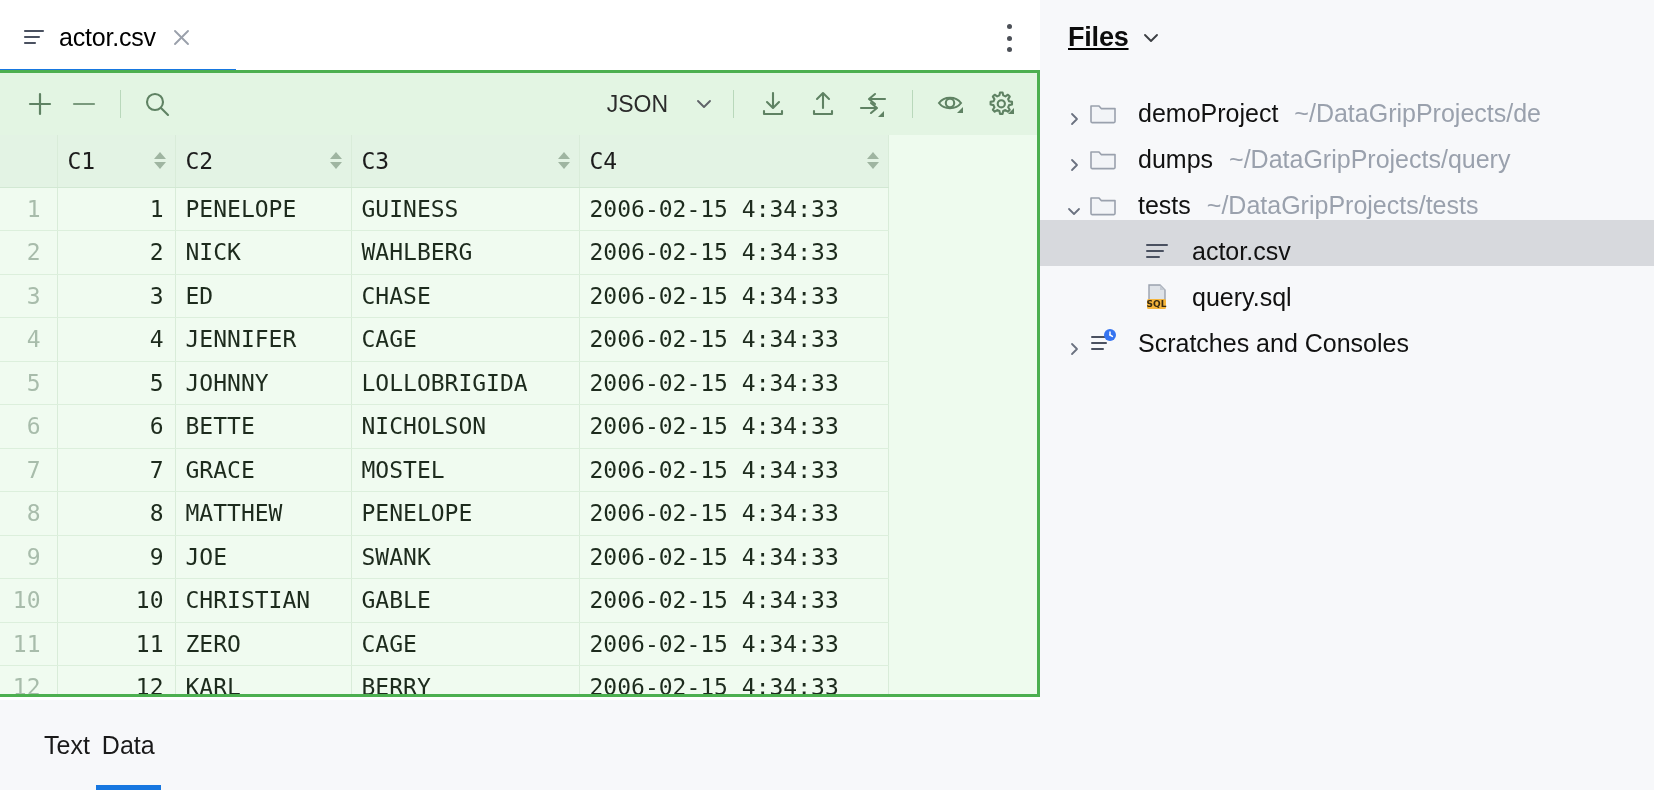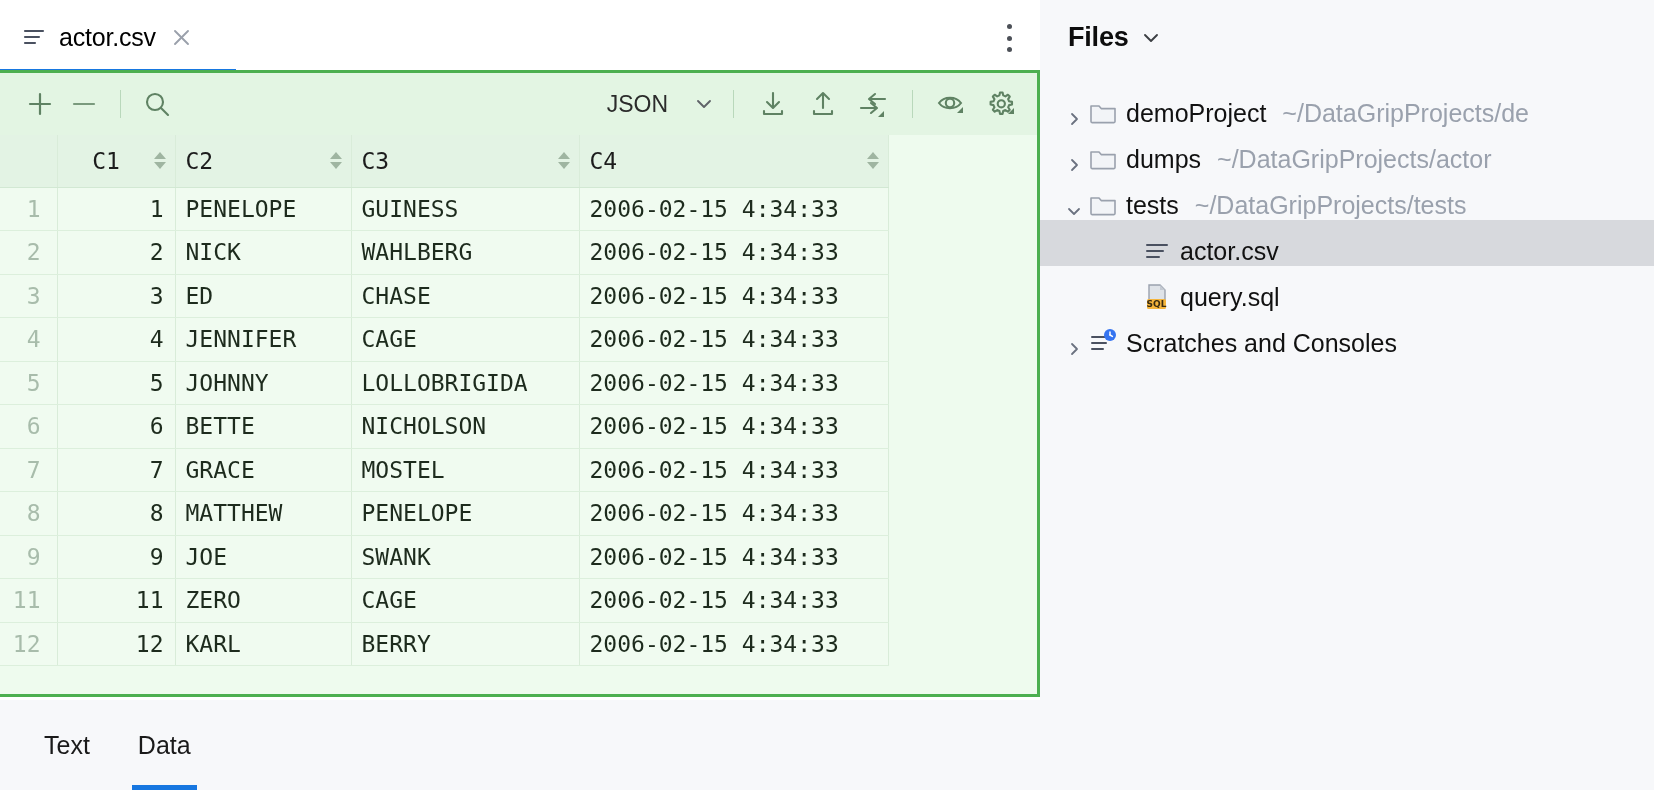--- a/index.html
+++ b/index.html
@@ -101,21 +101,21 @@
   }
   table.grid thead th {
     background: #e3f3e4;
     color: #1c1c1c;
     height: 52px;
     font-weight: normal;
     border-bottom: 1px solid #d2e8d3;
     position: relative;
     text-align: left;
   }
-  table.grid thead th.num { text-align: center; padding-right: 30px; }
+  table.grid thead th.num { text-align: left; padding-right: 30px; }
   table.grid thead th.rowhdr { background: #e3f3e4; border-right: 1px solid #d9ecd9; }
   .sorter {
     position: absolute; right: 9px; top: 50%; transform: translateY(-50%);
     width: 12px; height: 22px;
     display: flex; flex-direction: column; justify-content: center; gap: 3px;
   }
   .sorter .up, .sorter .dn {
     width: 0; height: 0; border-left: 6px solid transparent; border-right: 6px solid transparent;
   }
   .sorter .up { border-bottom: 7px solid #9fb5a1; }
@@ -129,54 +129,54 @@
   .col-rownum { width: 57px; }
   .col-c1 { width: 118px; }
   .col-c2 { width: 176px; }
   .col-c3 { width: 228px; }
   .col-c4 { width: 309px; }
 
   
   .bottom-tabs {
     position: absolute; left: 0; bottom: 0; width: 1040px; height: 90px;
     background: #f7f8fa;
-    display: flex; align-items: center; padding-left: 38px; gap: 36px;
+    display: flex; align-items: center; padding-left: 38px; 
   }
   .btab {
     position: relative; height: 90px;
     display: flex; align-items: center;
     font-size: 25px; color: #1a1a1a;
     padding: 0 6px;
   }
   .btab .bar { position: absolute; left: 0; right: 0; bottom: 0; height: 5px; background: #1777e0; }
 
   
   .files-pane {
     width: 614px; height: 790px;
     background: #f7f8fa;
     position: relative;
     overflow: hidden;
   }
   .files-header {
     height: 74px; display: flex; align-items: center;
-    padding-left: 28px; gap: 12px;
+    padding-left: 28px; gap: 12px; text-decoration: underline;
   }
   .files-title { font-size: 27px; font-weight: bold; color: #0d0d0d; letter-spacing: -0.2px; }
   .tree { padding-top: 8px; }
   .tree-row {
     display: flex; align-items: flex-end;
     height: 46px;
     padding-left: 20px;
     font-size: 25px; color: #111111;
     white-space: nowrap;
   }
   .tree-row.indent1 { padding-left: 74px; }
   .tree-row.selected { background: #d7d9dd; }
   .chev { width: 28px; flex: 0 0 28px; color: #6b7280; display: flex; align-items: center; justify-content: center; }
-  .ficon { width: 30px; height: 30px; flex: 0 0 30px; margin-right: 8px; position: relative; }
+  .ficon { width: 30px; height: 30px; flex: 0 0 30px; margin-right: 20px; position: relative; }
   .tree-name { color: #111; }
   .tree-path { color: #9aa1ad; margin-left: 16px; }
 
   svg { display: block; overflow: visible; }
 </style>
 </head>
 <body>
 
 <div id="root">
 
@@ -397,20 +397,27 @@
           <td>2006-02-15 4:34:33</td>
         </tr>
               <tr>
           <td class="rownum">9</td>
           <td class="num">9</td>
           <td>JOE</td>
           <td>SWANK</td>
           <td>2006-02-15 4:34:33</td>
         </tr>
               <tr>
+          <td class="rownum">10</td>
+          <td class="num">10</td>
+          <td>CHRISTIAN</td>
+          <td>GABLE</td>
+          <td>2006-02-15 4:34:33</td>
+        </tr>
+              <tr>
           <td class="rownum">11</td>
           <td class="num">11</td>
           <td>ZERO</td>
           <td>CAGE</td>
           <td>2006-02-15 4:34:33</td>
         </tr>
               <tr>
           <td class="rownum">12</td>
           <td class="num">12</td>
           <td>KARL</td>
@@ -463,21 +470,21 @@
             <svg width="18" height="18" viewBox="0 0 18 18">
               <polyline points="7,4 12,9 7,14" fill="none" stroke="#6b7280" stroke-width="1.8" stroke-linecap="round" stroke-linejoin="round"></polyline>
             </svg>
           </span>
           <span class="ficon">
             <svg width="30" height="30" viewBox="0 0 30 30">
               <path d="M3 8 h8 l2.2 2.6 H27 v13 a1 1 0 0 1 -1 1 H4 a1 1 0 0 1 -1 -1 Z" fill="#f2f4f7" stroke="#9aa1ad" stroke-width="1.6" stroke-linejoin="round"></path>
             </svg>
           </span>
           <span class="tree-name">dumps</span>
-          <span class="tree-path">~/DataGripProjects/actor</span>
+          <span class="tree-path">~/DataGripProjects/query</span>
         </div>
         <div class="tree-row">
           <span class="chev">
             <svg width="18" height="18" viewBox="0 0 18 18">
               <polyline points="4,7 9,12 14,7" fill="none" stroke="#6b7280" stroke-width="1.8" stroke-linecap="round" stroke-linejoin="round"></polyline>
             </svg>
           </span>
           <span class="ficon">
             <svg width="30" height="30" viewBox="0 0 30 30">
               <path d="M3 8 h8 l2.2 2.6 H27 v13 a1 1 0 0 1 -1 1 H4 a1 1 0 0 1 -1 -1 Z" fill="#f2f4f7" stroke="#9aa1ad" stroke-width="1.6" stroke-linejoin="round"></path>

